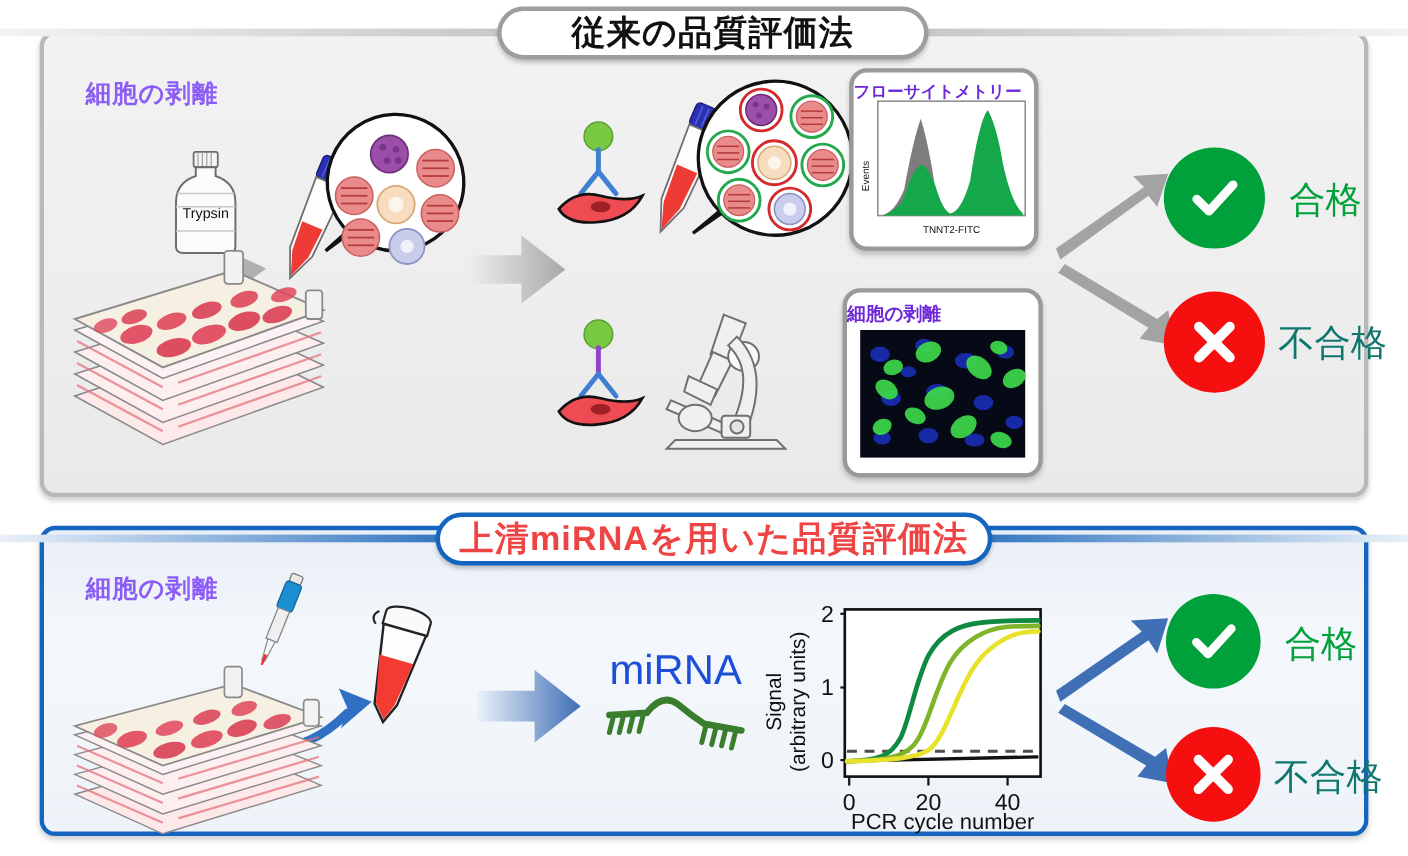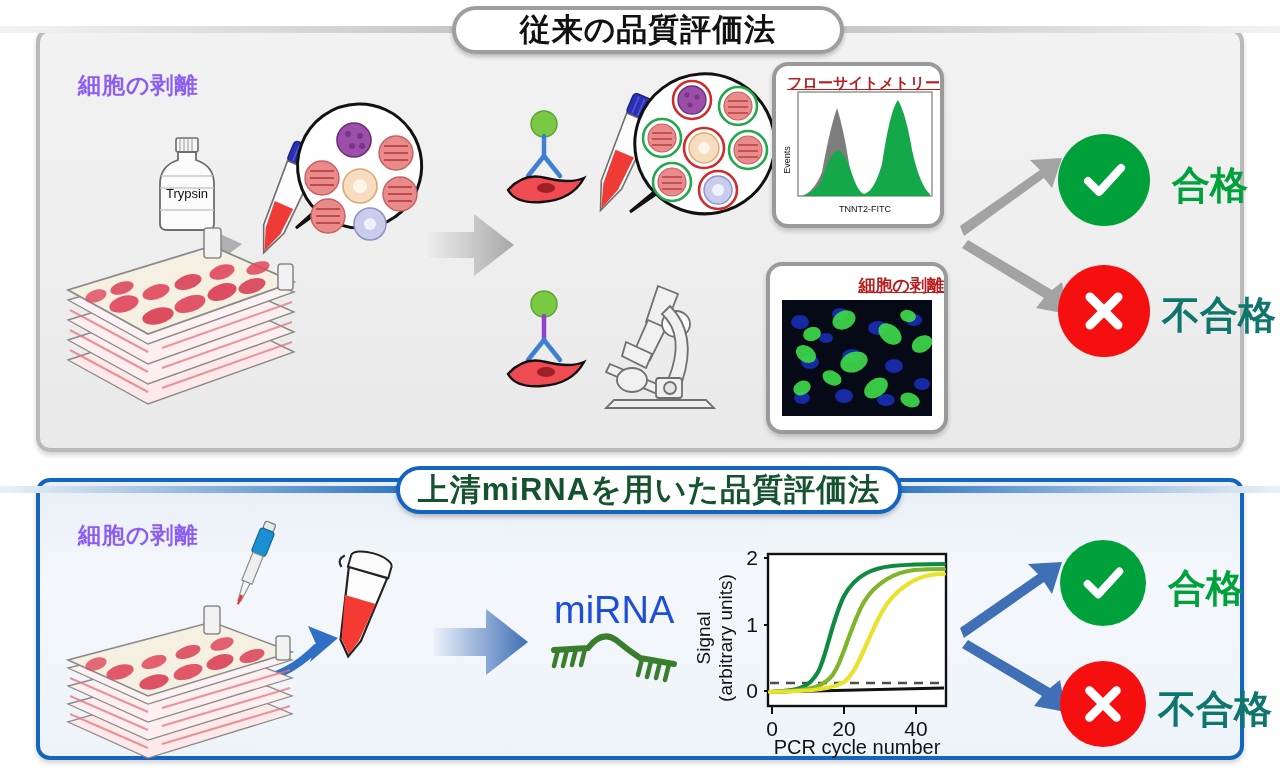--- a/index.html
+++ b/index.html
@@ -33,56 +33,56 @@
   .pill-rule{position:absolute;height:7px;z-index:35;}
   .pill-top{
     left:452px;top:6px;width:392px;height:48px;
     background:#ffffff;border:4px solid #9e9e9e;color:#111;
     font-size:31px;box-shadow:0 3px 4px rgba(0,0,0,.22);
   }
   .rule-top-l{left:0px;top:26px;width:470px;background:linear-gradient(90deg,#f3f3f3,#c6c6c6);}
   .rule-top-r{left:828px;top:26px;width:452px;background:linear-gradient(90deg,#c6c6c6,#f3f3f3);}
   .pill-bot{
     left:396px;top:466px;width:506px;height:48px;
-    background:#ffffff;border:4px solid #1565c0;color:#14532d;
+    background:#ffffff;border:4px solid #1565c0;color:#ef4444;
     font-size:31px;box-shadow:0 3px 4px rgba(0,0,0,.22);
   }
   .rule-bot-l{left:0px;top:486px;width:412px;background:linear-gradient(90deg,#eaf1f8,#2f74c0);}
   .rule-bot-r{left:886px;top:486px;width:394px;background:linear-gradient(90deg,#2f74c0,#eaf1f8);}
 
   
   .sect-label{
     position:absolute;font-size:23px;font-weight:bold;color:#8b5cf6;
     white-space:nowrap;letter-spacing:1px;
   }
   .lbl-detach{left:78px;top:70px;}
   .lbl-collect{left:78px;top:520px;}
 
   
   .card{
     position:absolute;box-sizing:border-box;background:#ffffff;
     border:4px solid #9a9a9a;border-radius:16px;
     box-shadow:0 3px 5px rgba(0,0,0,.2);
   }
   .card-title{
-    position:absolute;left:0;right:0;text-align:right;
-    font-size:16px;font-weight:bold;color:#b91c1c;white-space:nowrap;text-decoration:underline;
+    position:absolute;left:0;right:0;text-align:left;
+    font-size:16px;font-weight:bold;color:#6d28d9;white-space:nowrap;
   }
   .card-fcm{left:772px;top:62px;width:172px;height:166px;}
   .card-ihc{left:766px;top:262px;width:182px;height:172px;}
 
   
   .mark{
     position:absolute;border-radius:50%;display:flex;
     align-items:center;justify-content:center;
   }
   .mark-pass{background:#00a13a;}
   .mark-fail{background:#f50f0f;}
   .result-text{
-    position:absolute;font-size:38px;font-weight:bold;white-space:nowrap;
+    position:absolute;font-size:33px;font-weight:normal;white-space:nowrap;
   }
   .txt-pass{color:#00a13a;}
   .txt-fail{color:#0f766e;}
 
   
   .mk-t-pass{left:1058px;top:134px;width:92px;height:92px;}
   .mk-t-fail{left:1058px;top:265px;width:92px;height:92px;}
   .tx-t-pass{left:1172px;top:160px;}
   .tx-t-fail{left:1162px;top:290px;}
   

